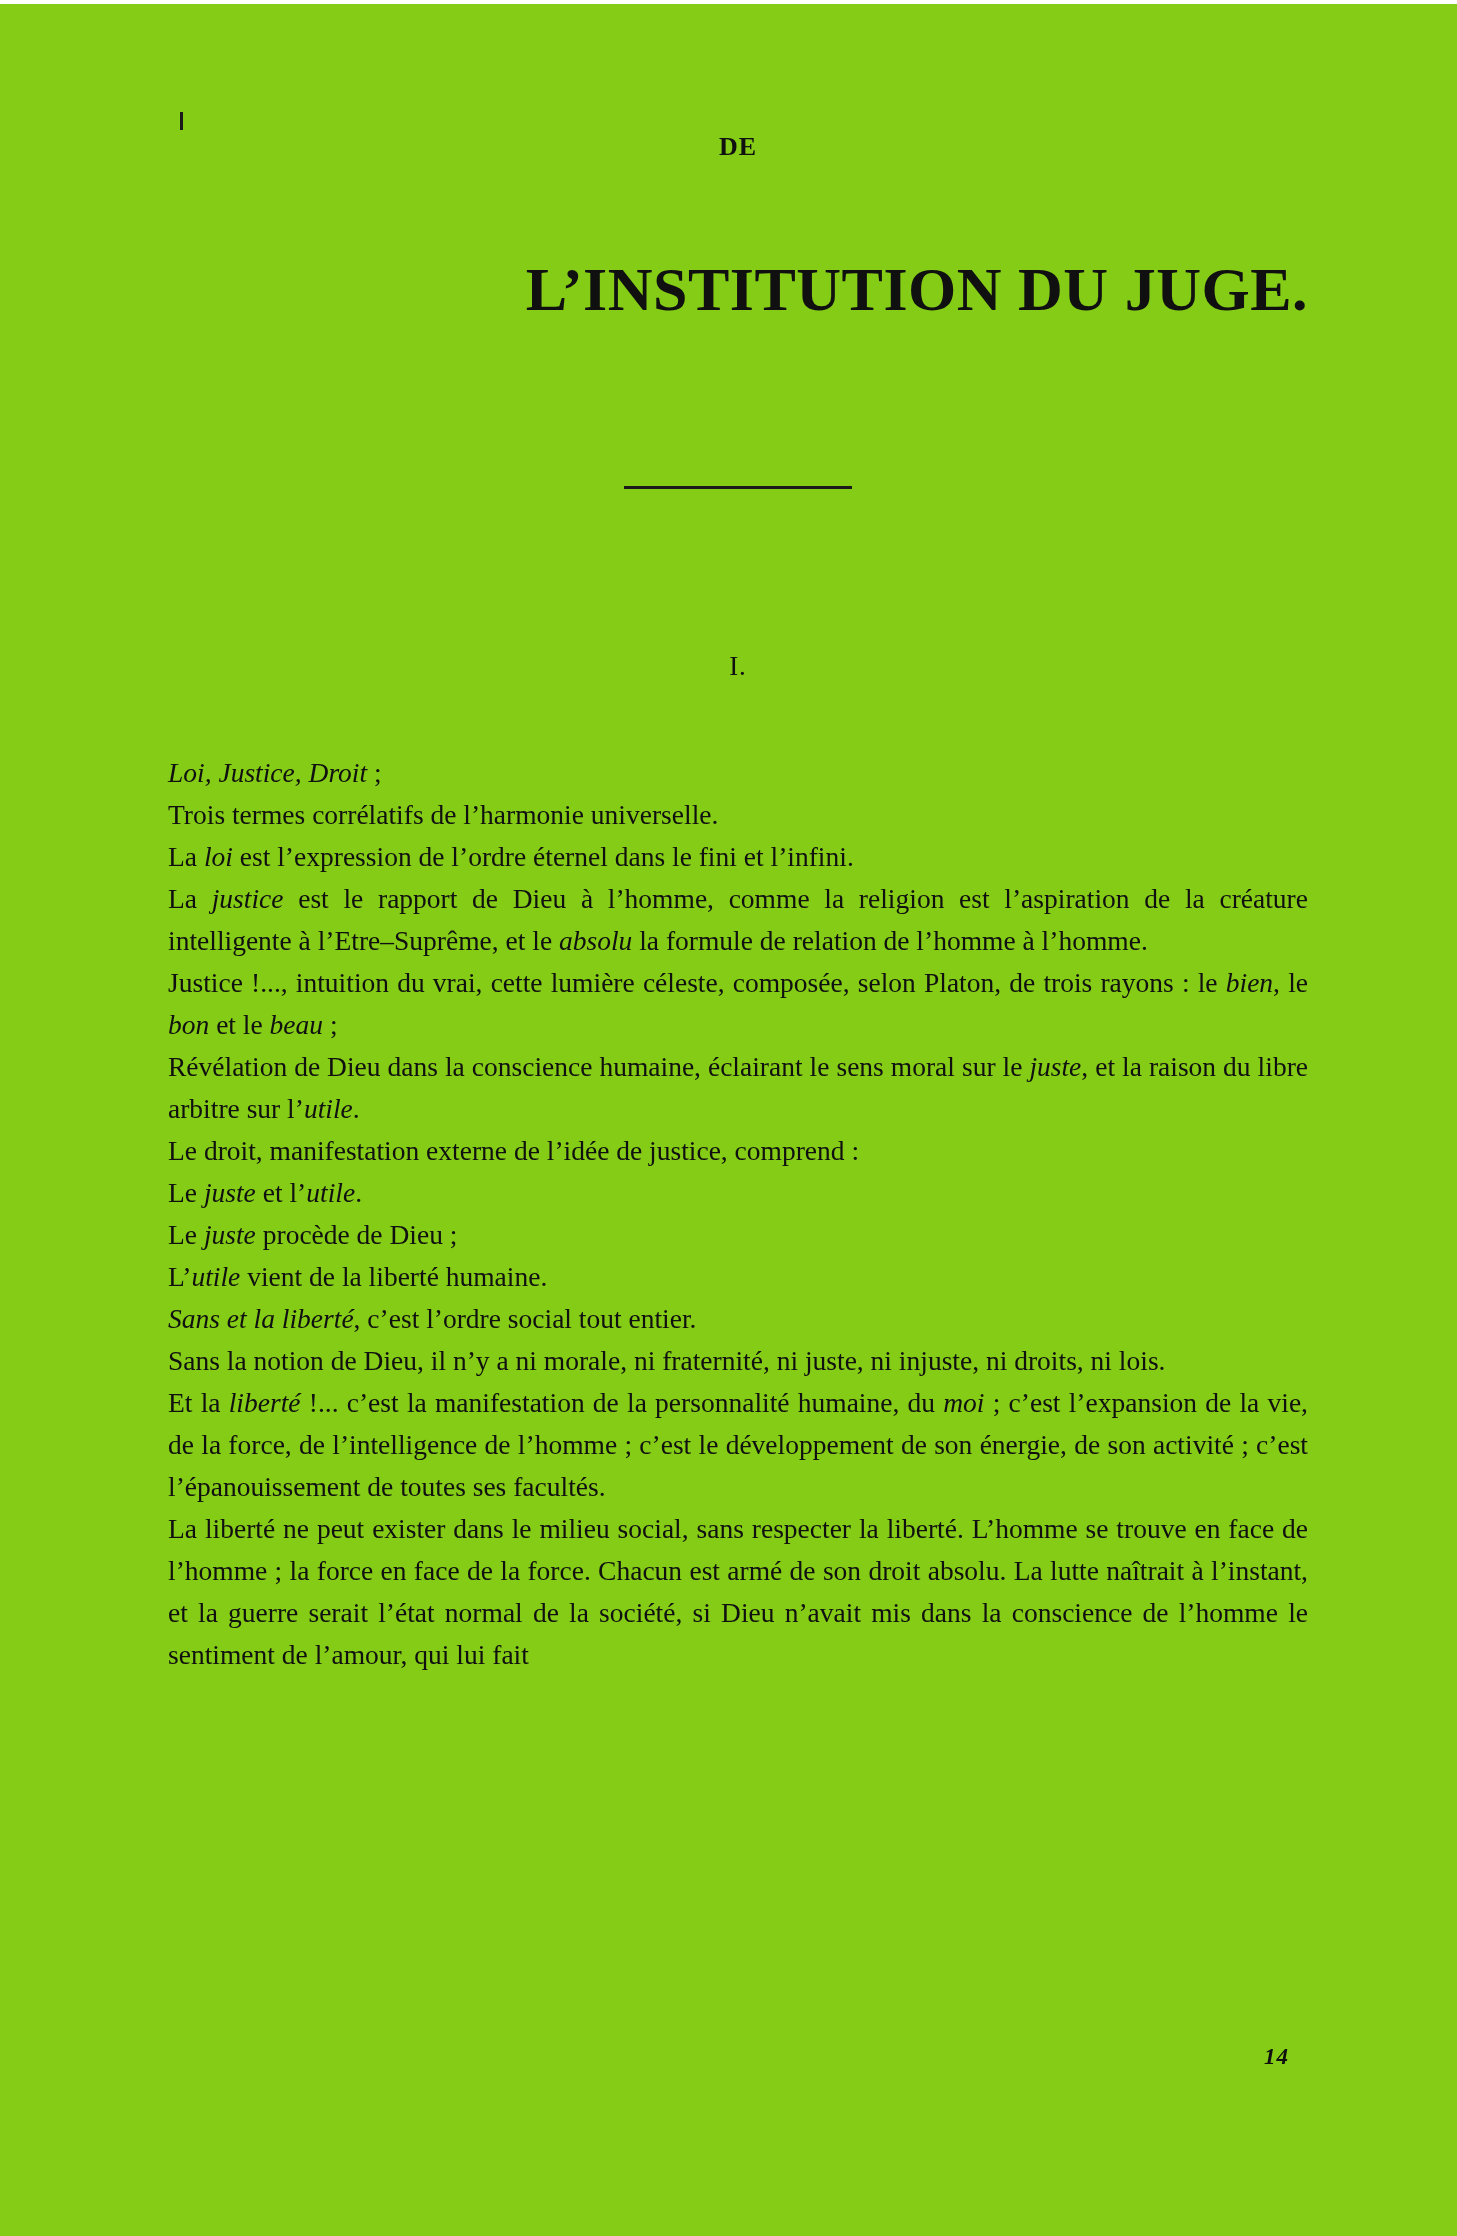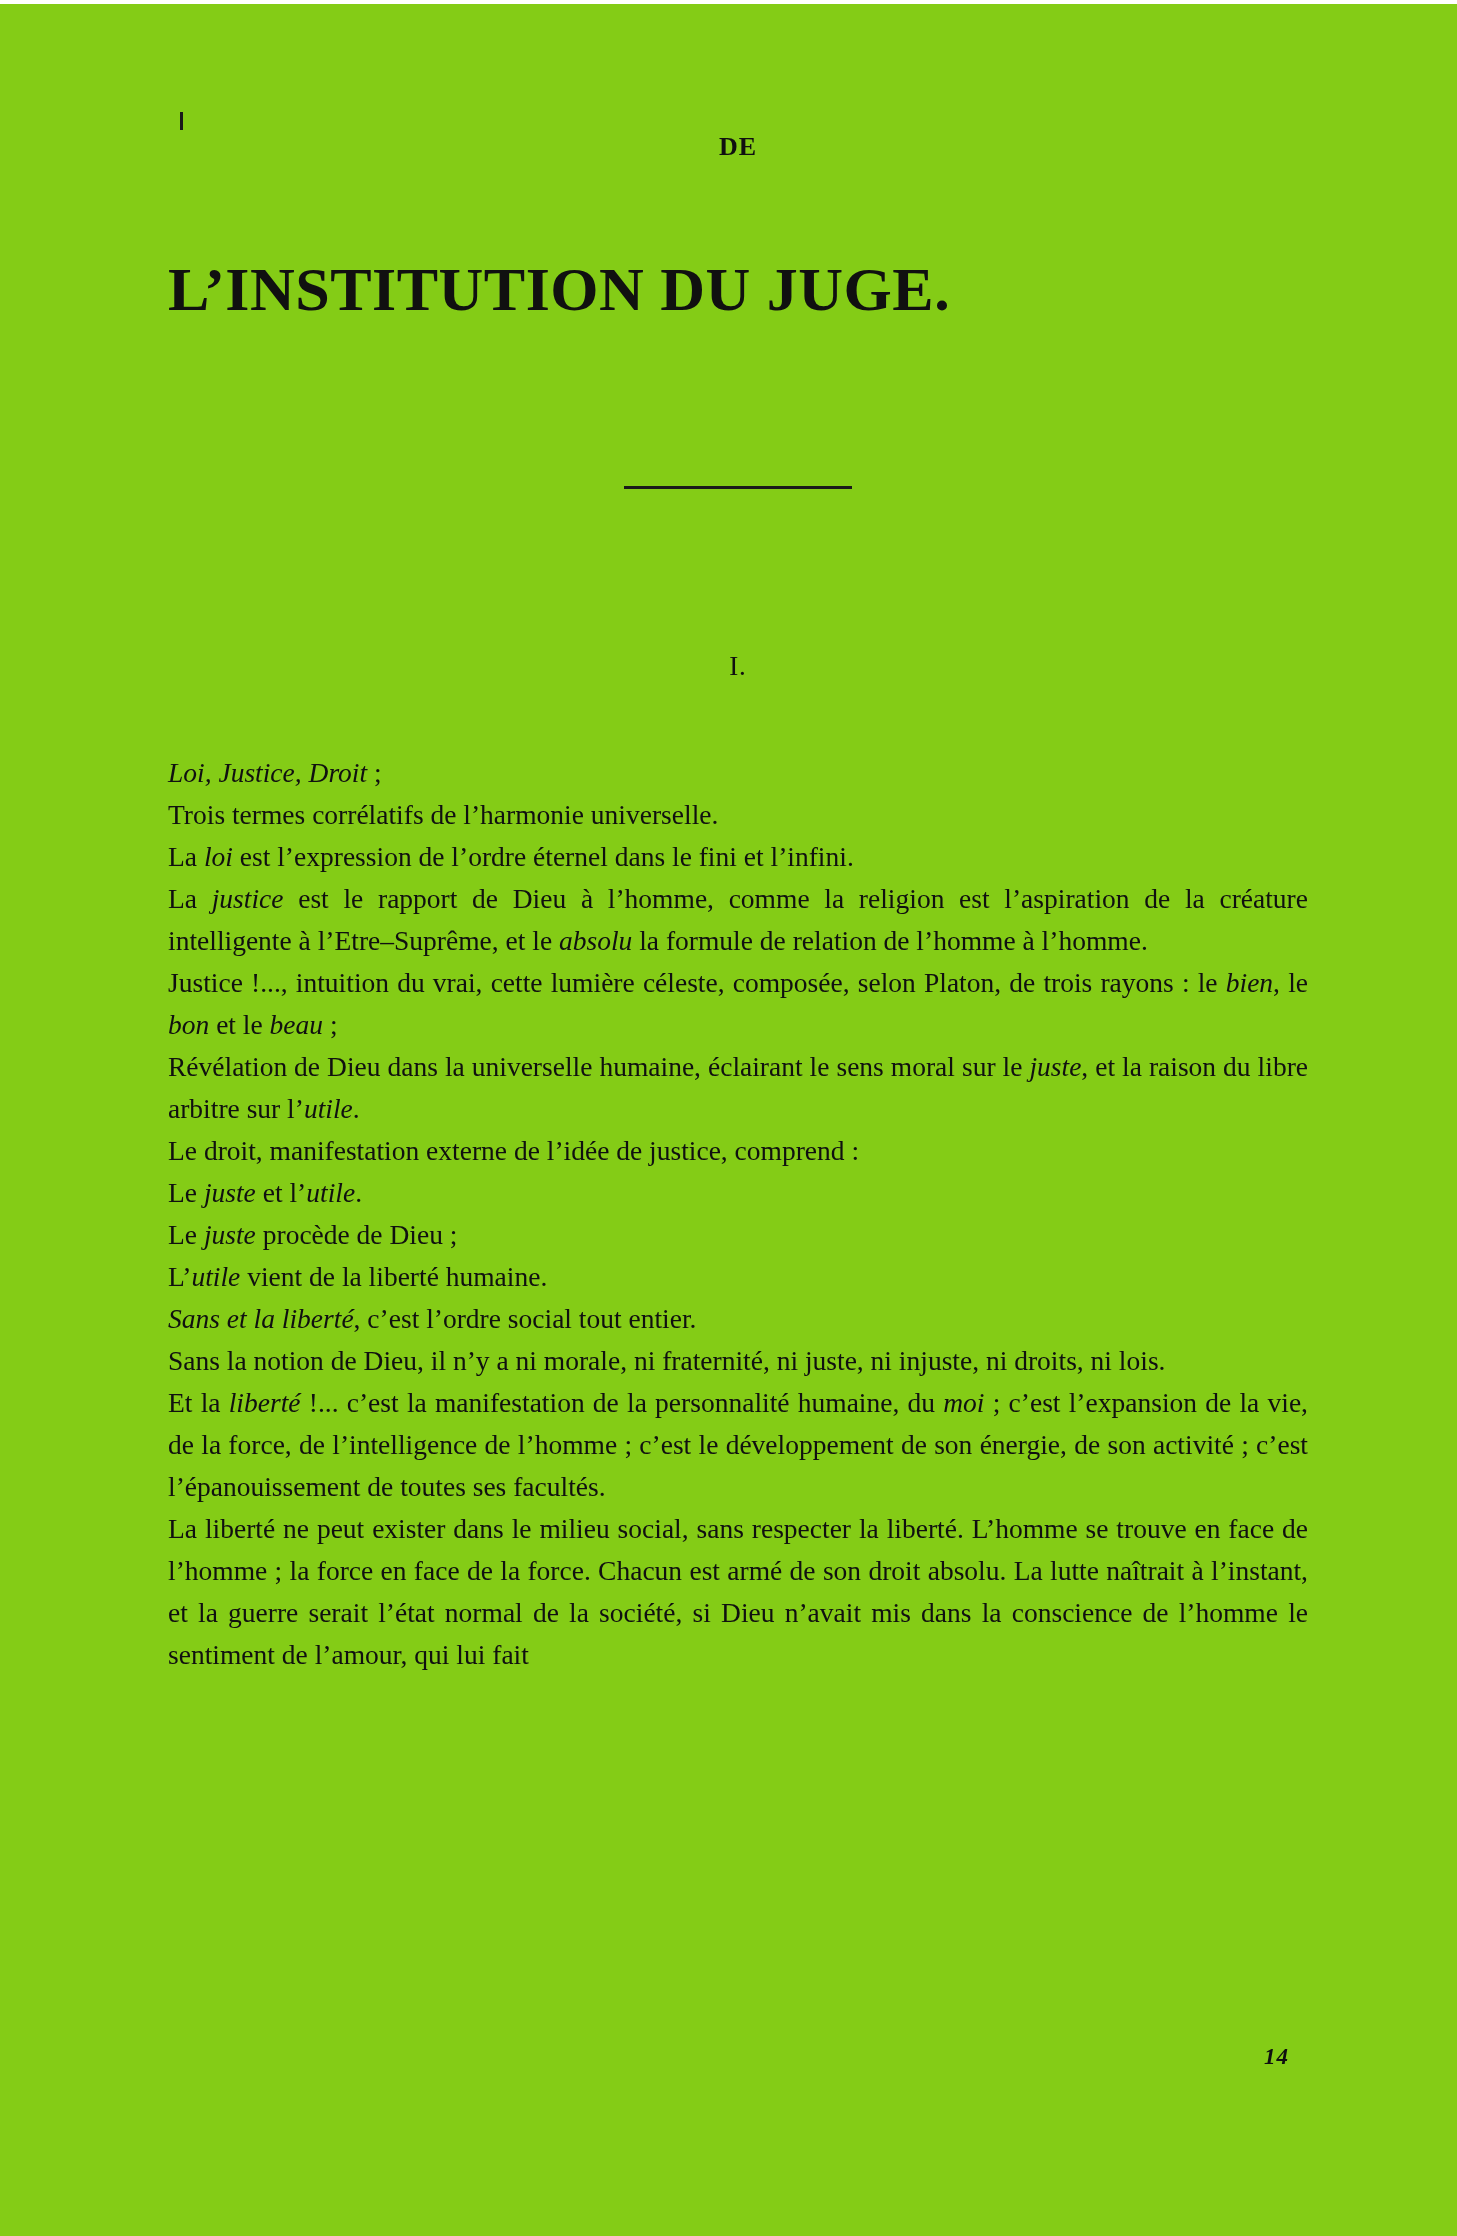--- a/index.html
+++ b/index.html
@@ -38,21 +38,21 @@
   }
   .supertitle {
     text-align: center;
     font-size: 26px;
     font-weight: bold;
     letter-spacing: 1px;
     margin: 32px 0 0 0;
     font-family: "Liberation Serif", serif;
   }
   .maintitle {
-    text-align: left;
+    text-align: right;
     font-size: 62px;
     font-weight: bold;
     letter-spacing: 0.5px;
     margin: 92px 0 0 0;
     white-space: nowrap;
   }
   .rule-wrap {
     margin-top: 150px;
     text-align: center;
   }
@@ -110,21 +110,21 @@
     </div>
 
     <div class="section-num">I.</div>
 
     <div class="body-text" id="body-text">
         <p><i>Loi, Justice, Droit</i><span> ;</span></p>
         <p><span>Trois termes corrélatifs de l’harmonie universelle.</span></p>
         <p><span>La </span><i>loi</i><span> est l’expression de l’ordre éternel dans le fini et l’infini.</span></p>
         <p class="p-ind2"><span>La </span><i>justice</i><span> est le rapport de Dieu à l’homme, comme la religion est l’aspiration de la créature intelligente à l’Etre–Suprême, et le </span><i>absolu</i><span> la formule de relation de l’homme à l’homme.</span></p>
         <p class="p-ind2"><span>Justice !..., intuition du vrai, cette lumière céleste, composée, selon Platon, de trois rayons : le </span><i>bien</i><span>, le </span><i>bon</i><span> et le </span><i>beau</i><span> ;</span></p>
-        <p class="p-ind2"><span>Révélation de Dieu dans la universelle humaine, éclairant le sens moral sur le </span><i>juste</i><span>, et la raison du libre arbitre sur l’</span><i>utile</i><span>.</span></p>
+        <p class="p-ind2"><span>Révélation de Dieu dans la conscience humaine, éclairant le sens moral sur le </span><i>juste</i><span>, et la raison du libre arbitre sur l’</span><i>utile</i><span>.</span></p>
         <p class="p-ind2"><span>Le droit, manifestation externe de l’idée de justice, comprend :</span></p>
         <p class="p-ind2"><span>Le </span><i>juste</i><span> et l’</span><i>utile</i><span>.</span></p>
         <p class="p-ind2"><span>Le </span><i>juste</i><span> procède de Dieu ;</span></p>
         <p class="p-ind2"><span>L’</span><i>utile</i><span> vient de la liberté humaine.</span></p>
         <p class="p-ind2"><i>Sans et la liberté</i><span>, c’est l’ordre social tout entier.</span></p>
         <p class="p-ind"><span>Sans la notion de Dieu, il n’y a ni morale, ni fraternité, ni juste, ni injuste, ni droits, ni lois.</span></p>
         <p class="p-ind"><span>Et la </span><i>liberté</i><span> !... c’est la manifestation de la personnalité humaine, du </span><i>moi</i><span> ; c’est l’expansion de la vie, de la force, de l’intelligence de l’homme ; c’est le développement de son énergie, de son activité ; c’est l’épanouissement de toutes ses facultés.</span></p>
         <p class="p-ind"><span>La liberté ne peut exister dans le milieu social, sans respecter la liberté. L’homme se trouve en face de l’homme ; la force en face de la force. Chacun est armé de son droit absolu. La lutte naîtrait à l’instant, et la guerre serait l’état normal de la société, si Dieu n’avait mis dans la conscience de l’homme le sentiment de l’amour, qui lui fait</span></p>
       </div>
   </div>

